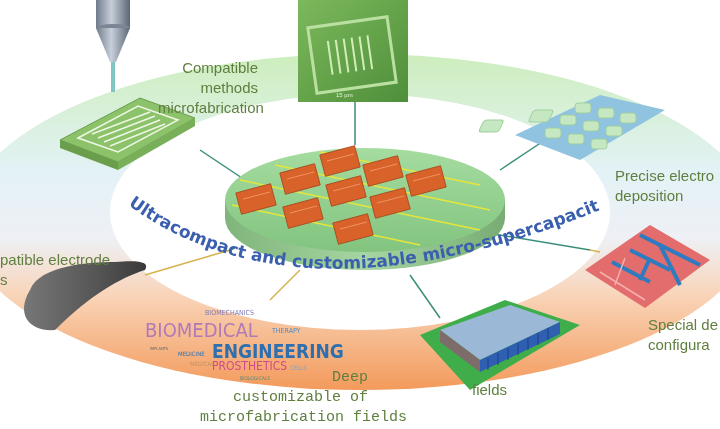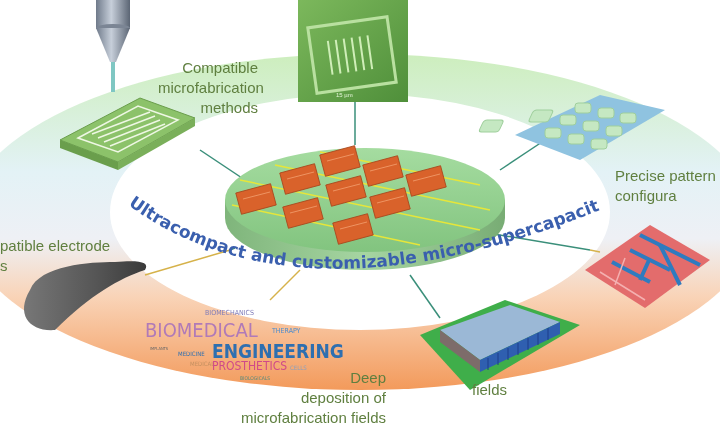--- a/index.html
+++ b/index.html
@@ -190,38 +190,42 @@
       <text x="190" y="366" font-size="6" fill="#c49060" id="wc5">MEDICAL</text>
       <text x="212" y="370" font-size="12" fill="#d04a88" id="wc6">PROSTHETICS</text>
       <text x="290" y="370" font-size="6" fill="#8aa0c0" id="wc7">CELLS</text>
       <text x="240" y="380" font-size="5" fill="#5a8a7a" id="wc8">BIOLOGICALS</text>
       <text x="150" y="350" font-size="4" fill="#666" id="wc9">IMPLANTS</text>
     </g>
   </svg>
 
   <div class="label right" style="left:158px; top:52px; width:100px;margin-top:6px;">
     <span>Compatible</span>
+    <span>methods</span>
     <span>microfabrication</span>
-    <span>methods</span>
   </div>
 
 
   <div class="label" style="left:615px; top:166px;">
-    <span>Precise pattern</span>
+    <span>Precise electro</span>
+    <span>deposition</span>
+  </div>
+
+  <div class="label" style="left:648px; top:315px;">
+    <span>Special de</span>
     <span>configura</span>
   </div>
-
 
   <div class="label" style="left:472px; top:380px;">
     <span>fields</span>
   </div>
 
-  <div class="label right" style="left:218px; top:368px; width:168px;">
+  <div class="label right" style="left:200px; top:368px; width:168px;font-family:Liberation Mono, monospace;">
     <span>Deep</span>
-    <span>deposition of</span>
+    <span>customizable of</span>
     <span>microfabrication fields</span>
   </div>
 
-  <div class="label" style="left:0px; top:236px;">
+  <div class="label" style="left:0px; top:250px;">
     <span>patible electrode</span>
     <span>s</span>
   </div>
 </div>
 
 </body></html>

